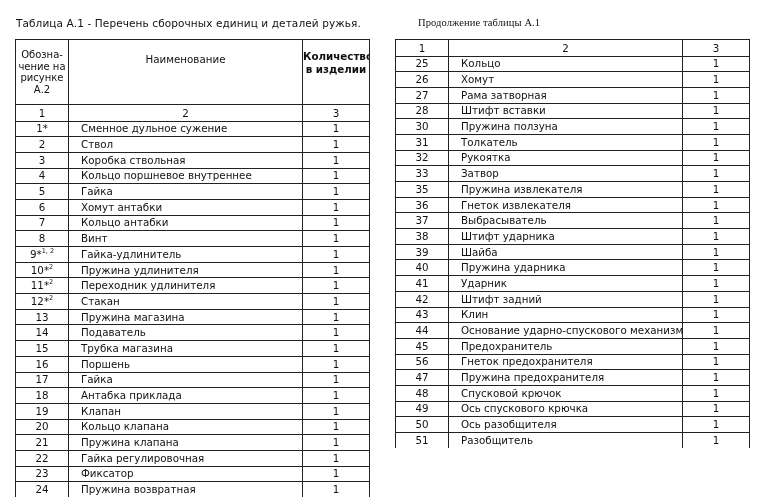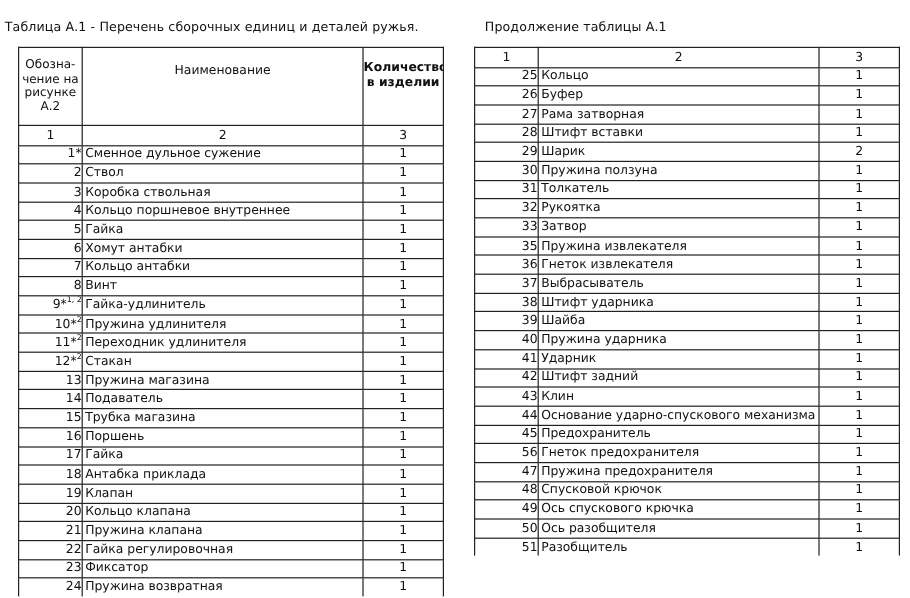--- a/index.html
+++ b/index.html
@@ -1,34 +1,34 @@
 <!DOCTYPE html>
 <html><head>
 <meta charset="utf-8">
 <style>
   html, body { margin:0; padding:0; background:#ffffff; }
   body { width:758px; height:498px; position:relative; overflow:hidden;
          font-family:"DejaVu Sans", sans-serif; color:#111; }
   .title { position:absolute; top:17px; font-size:10.5px; letter-spacing:0.1px; white-space:nowrap; }
-  #title-left { left:4px; }
-  #title-right { left:404px; }
+  #title-left { left:16px; }
+  #title-right { left:418px;font-family:Liberation Serif, serif; }
   table { position:absolute; border-collapse:collapse; table-layout:fixed; font-size:10.3px; }
   td, th { border:1px solid #222; padding:0; overflow:hidden; white-space:nowrap; }
   #table-left { left:15px; top:39px; width:354px; }
   #table-right { left:395px; top:39px; width:354px; }
   col.c1 { width:53px; } col.c2 { width:234px; } col.c3 { width:67px; }
   th { font-weight:normal; line-height:12px; }
   .hdr th { height:51px; }
   .hdr .h1 { font-size:10px; white-space:normal; line-height:11.5px; }
   .hdr .h3 { white-space:normal; line-height:13px; vertical-align:top; padding-top:10px;font-weight:bold; }
   .hdr .h2 { vertical-align:top; padding-top:13px; }
   .numrow th { height:15.5px; }
   tr.row td { height:14.7px; line-height:13px; }
-  td.n { text-align:right; }
-  td.name { padding-left:2px;margin-left:36px; }
+  td.n { text-align:center; }
+  td.name { padding-left:12px;margin-left:36px; }
   td.q { text-align:center; }
   sup { font-size:6.5px; vertical-align:5px; line-height:0; }
   .bottom-open tr:last-child td { border-bottom:none; }
 </style>
 </head>
 <body>
 
 <div class="title" id="title-left">Таблица А.1 - Перечень сборочных единиц и деталей ружья.</div>
 <div class="title" id="title-right">Продолжение таблицы А.1</div>
 
@@ -188,37 +188,32 @@
     </tr>
   </thead>
   <tbody id="right-body">
       <tr class="row">
         <td class="n"><span>25</span></td>
         <td class="name">Кольцо</td>
         <td class="q">1</td>
       </tr>
       <tr class="row">
         <td class="n"><span>26</span></td>
-        <td class="name">Буфер</td>
+        <td class="name">Хомут</td>
         <td class="q">1</td>
       </tr>
       <tr class="row">
         <td class="n"><span>27</span></td>
         <td class="name">Рама затворная</td>
         <td class="q">1</td>
       </tr>
       <tr class="row">
         <td class="n"><span>28</span></td>
         <td class="name">Штифт вставки</td>
         <td class="q">1</td>
-      </tr>
-      <tr class="row">
-        <td class="n"><span>29</span></td>
-        <td class="name">Шарик</td>
-        <td class="q">2</td>
       </tr>
       <tr class="row">
         <td class="n"><span>30</span></td>
         <td class="name">Пружина ползуна</td>
         <td class="q">1</td>
       </tr>
       <tr class="row">
         <td class="n"><span>31</span></td>
         <td class="name">Толкатель</td>
         <td class="q">1</td>

